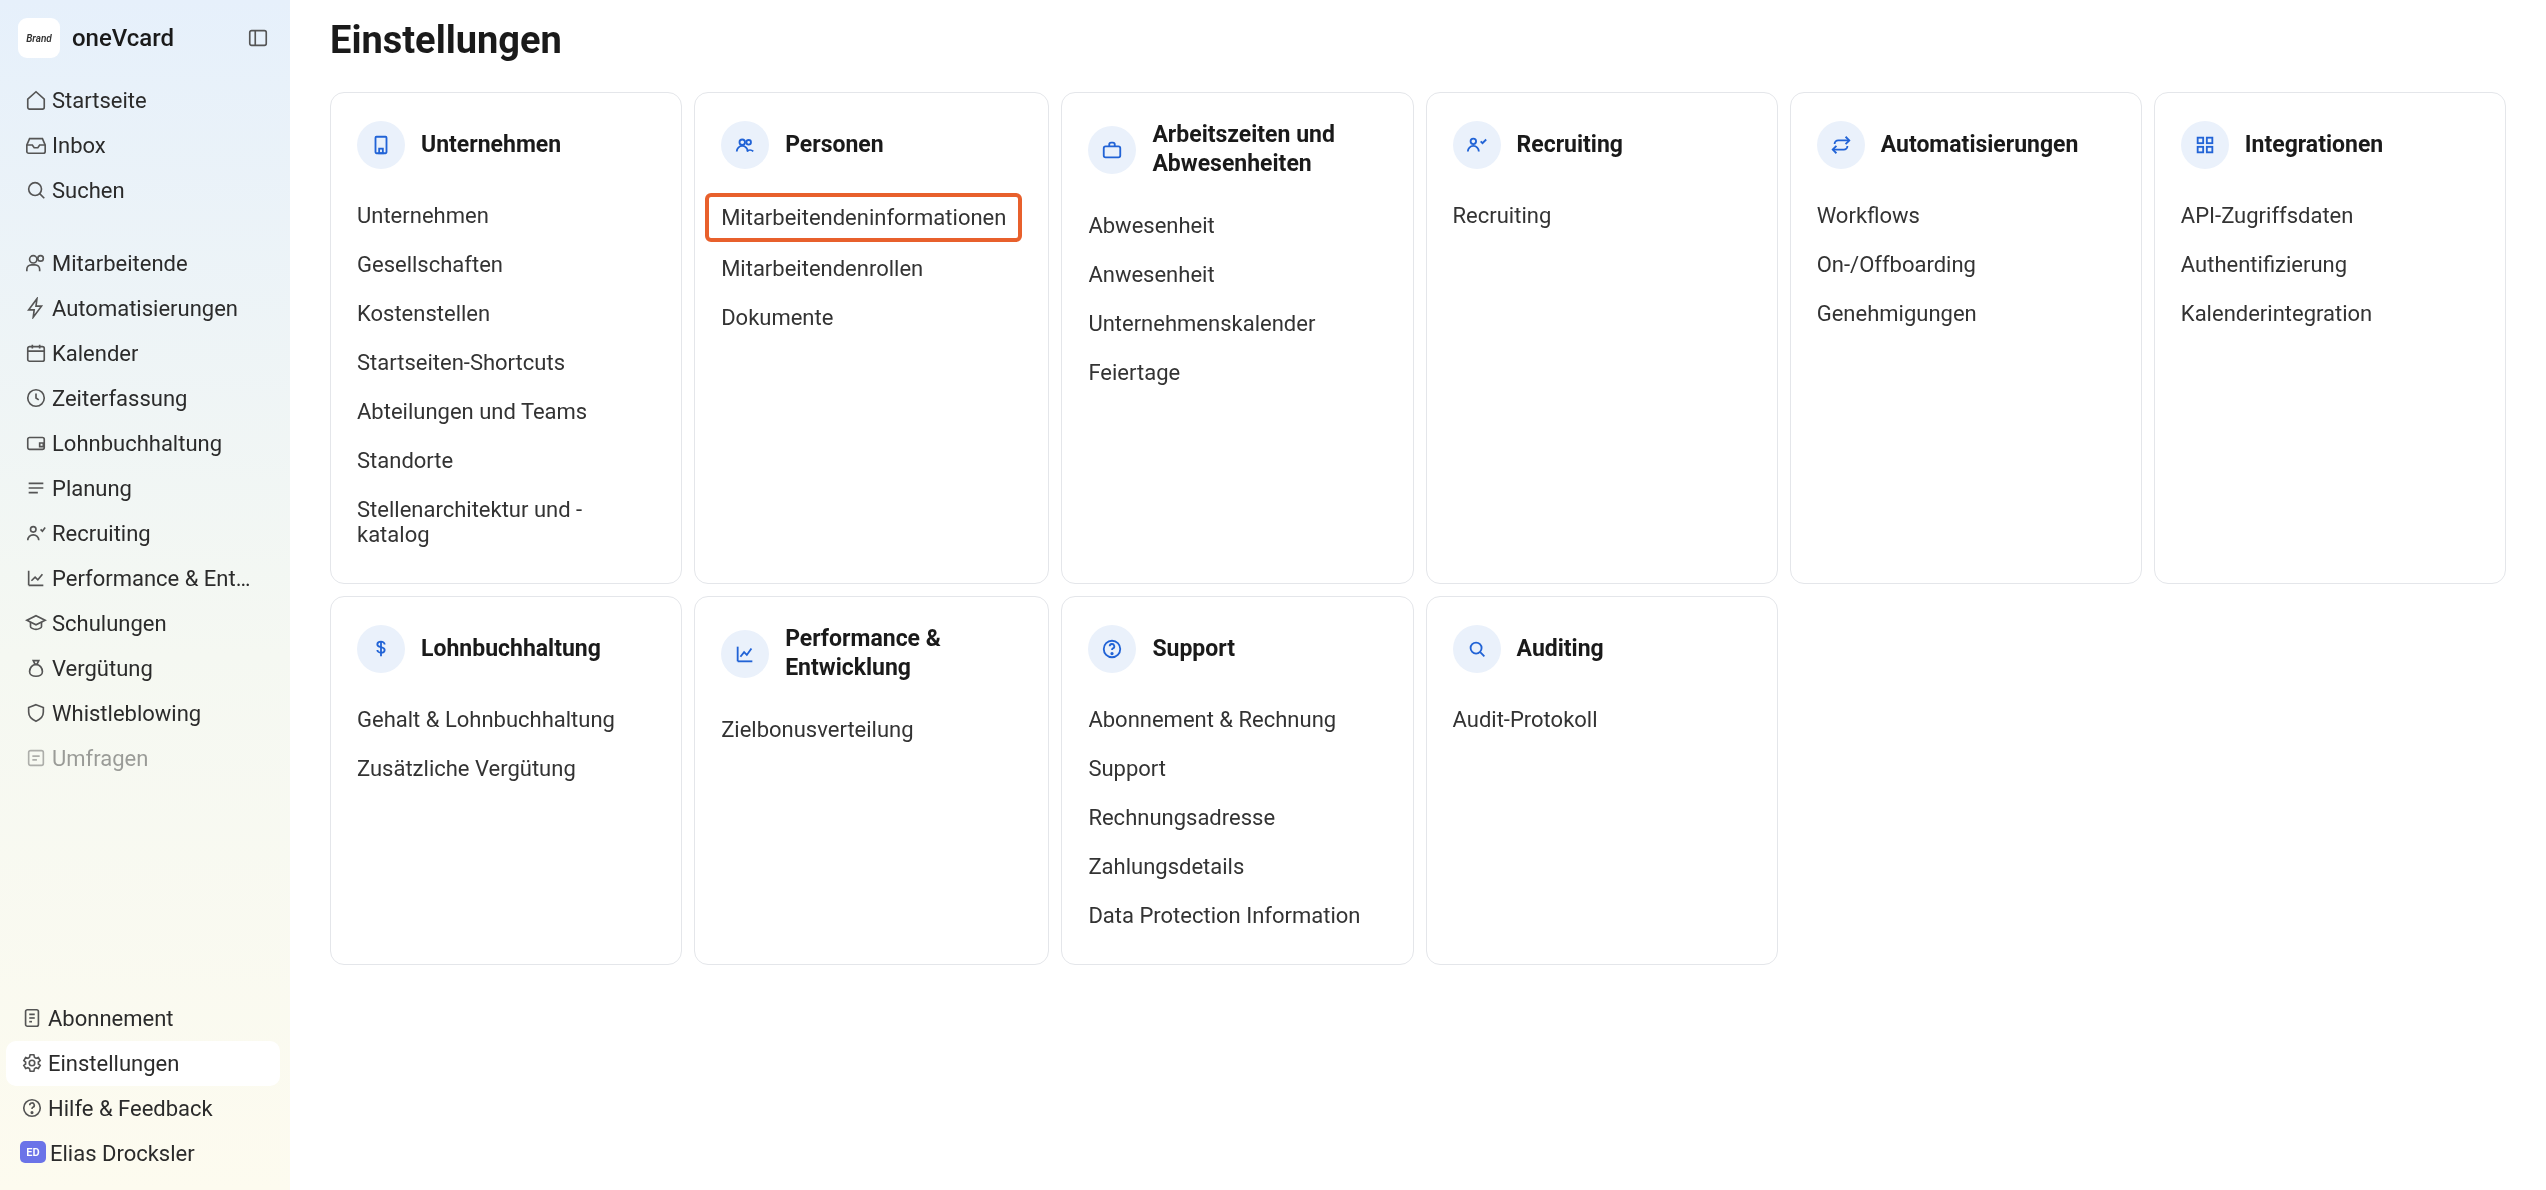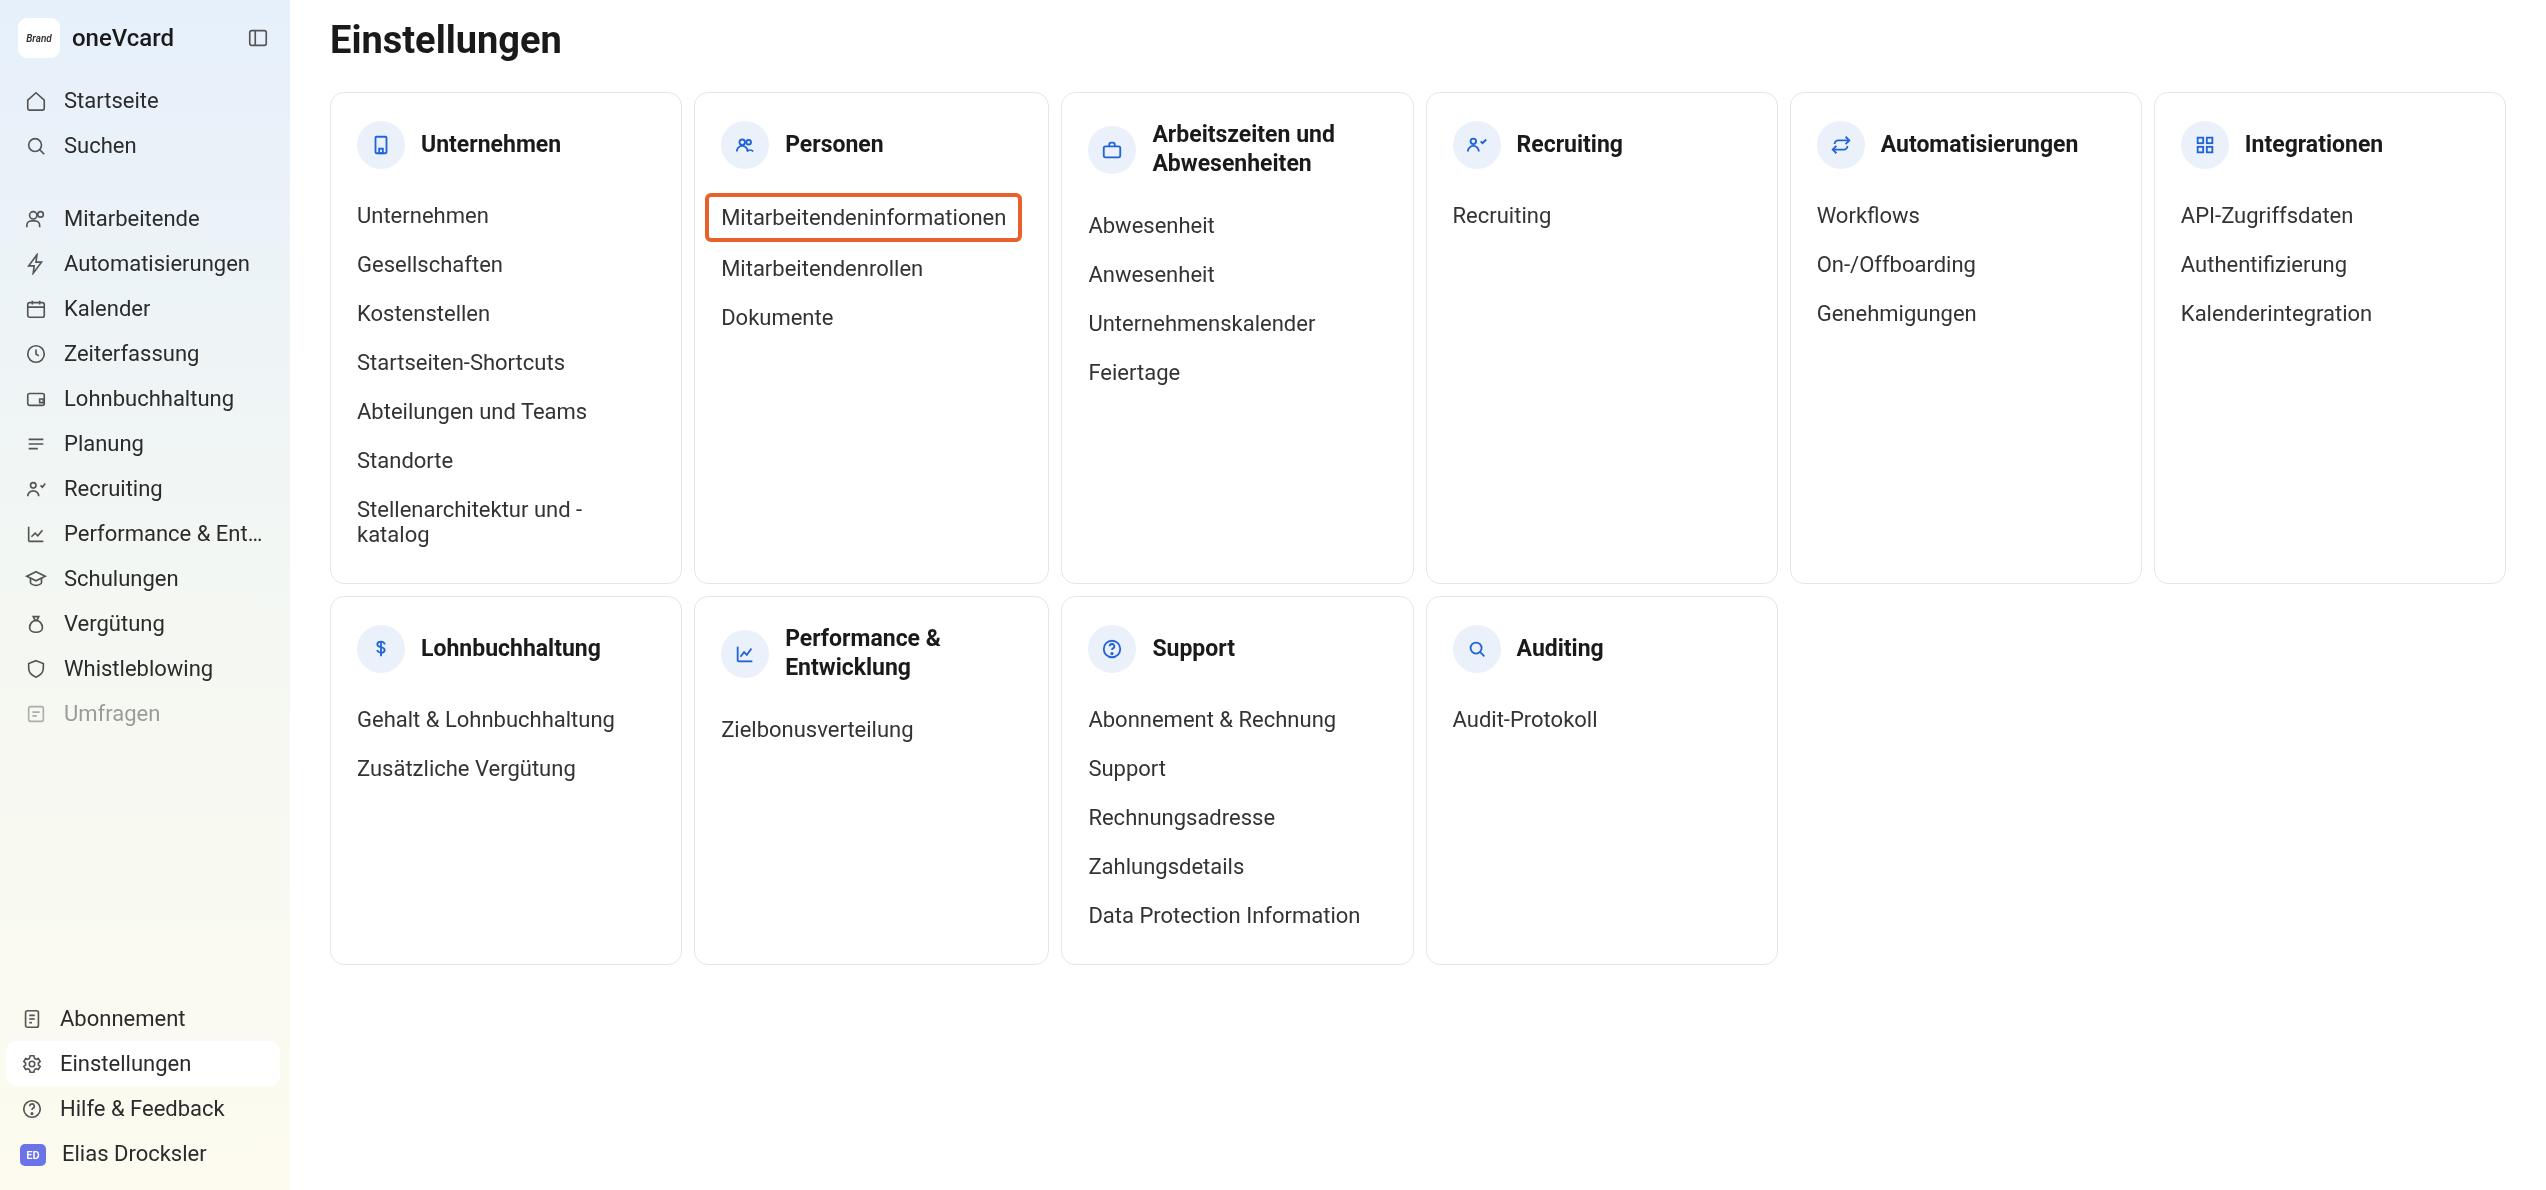--- a/index.html
+++ b/index.html
@@ -43,27 +43,27 @@
   overflow-y: auto;
   padding: 6px 10px 0 10px;
 }
 .nav-scroll::-webkit-scrollbar { width: 10px; }
 .nav-scroll::-webkit-scrollbar-thumb { background: rgba(0,0,0,0); }
 
 .nav-group-gap { height: 28px; }
 
 .nav-item {
   display: flex;
-  align-items: flex-end;
+  align-items: flex-start;
   padding: 10px 14px;
   border-radius: 10px;
   font-size: 22px;
   color: #2b2b2b;
   cursor: pointer;
-  gap: 16px;
+  gap: 4px;
   white-space: nowrap;
   overflow: hidden;
   text-overflow: ellipsis;
 }
 .nav-item.active { background: #fff; }
 .nav-icon {
   width: 24px; height: 24px; flex-shrink: 0;
   display: flex; align-items: center; justify-content: center;
   color: #555;
 }
@@ -166,20 +166,29 @@
       <span class="nav-icon">
           <svg width="22" height="22" viewBox="0 0 24 24" fill="none" stroke="currentColor" stroke-width="1.8">
             <path d="M3 11l9-8 9 8v9a2 2 0 0 1-2 2H5a2 2 0 0 1-2-2z"></path>
           </svg>
         </span>
       <span class="nav-label">Startseite</span>
     </div>
     <div class="nav-item">
       <span class="nav-icon">
           <svg width="22" height="22" viewBox="0 0 24 24" fill="none" stroke="currentColor" stroke-width="1.8">
+            <path d="M22 12h-6l-2 3h-4l-2-3H2"></path>
+            <path d="M5 5h14l3 7v7a2 2 0 0 1-2 2H4a2 2 0 0 1-2-2v-7z"></path>
+          </svg>
+        </span>
+      <span class="nav-label">Inbox</span>
+    </div>
+    <div class="nav-item">
+      <span class="nav-icon">
+          <svg width="22" height="22" viewBox="0 0 24 24" fill="none" stroke="currentColor" stroke-width="1.8">
             <circle cx="11" cy="11" r="7"></circle>
             <line x1="21" y1="21" x2="16" y2="16"></line>
           </svg>
         </span>
       <span class="nav-label">Suchen</span>
     </div>
 
     <div class="nav-group-gap"></div>
 
     <div class="nav-item">

